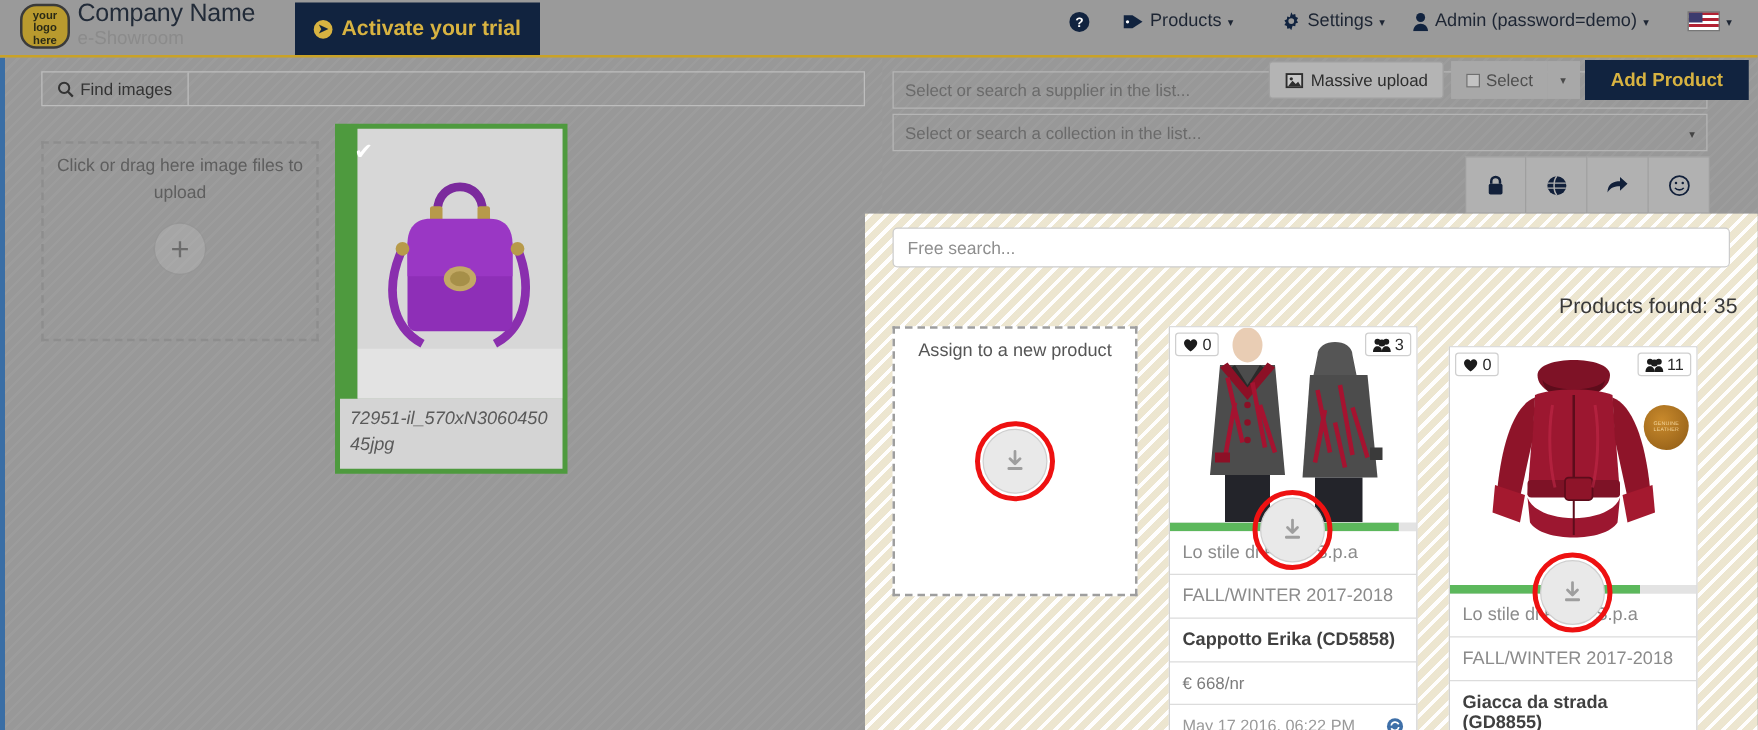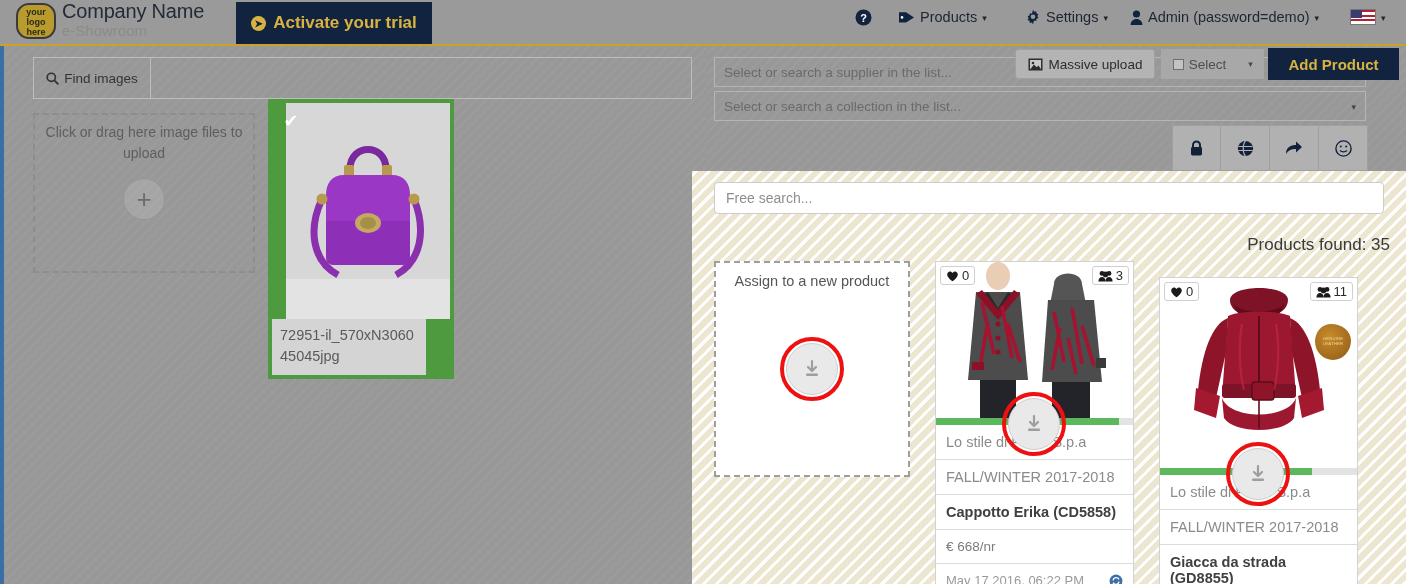--- a/index.html
+++ b/index.html
@@ -132,21 +132,21 @@
   
   #left-pane {
     position: absolute;
     left: 0; top: 46px;
     width: 706px; height: 538px;
     border-left: 4px solid #3a6ea5;
   }
   #findbar {
     position: absolute;
     left: 29px; top: 11px;
-    width: 659px; height: 42px;
+    width: 659px; height: 28px;
     border: 1px solid #bdbdbd;
     display: flex;
   }
   #find-btn {
     width: 117px;
     border-right: 1px solid #bdbdbd;
     display: flex;
     align-items: center;
     justify-content: center;
     gap: 5px;
@@ -210,28 +210,29 @@
   #thumb-img {
     position: absolute;
     left: 18px; top: 4px;
     width: 164px; height: 216px;
     background: #d4d4d4;
     overflow: hidden;
   }
   #thumb-name {
     position: absolute;
     left: 4px; bottom: 4px;
-    width: 154px; height: 56px;
+    width: 178px; height: 56px;
     background: #d4d4d4;
     color: #5a5a5a;
     font-size: 14.5px;
     line-height: 21px;
     padding: 6px 8px;
     overflow: hidden;
     word-break: break-all;
+    font-style: italic;
   }
 
   
   .bag-wrap { position: absolute; left: 0; top: 0; width: 164px; height: 216px; }
 
   
   #right-pane {
     position: absolute;
     left: 706px; top: 46px;
     width: 700px; height: 538px;

